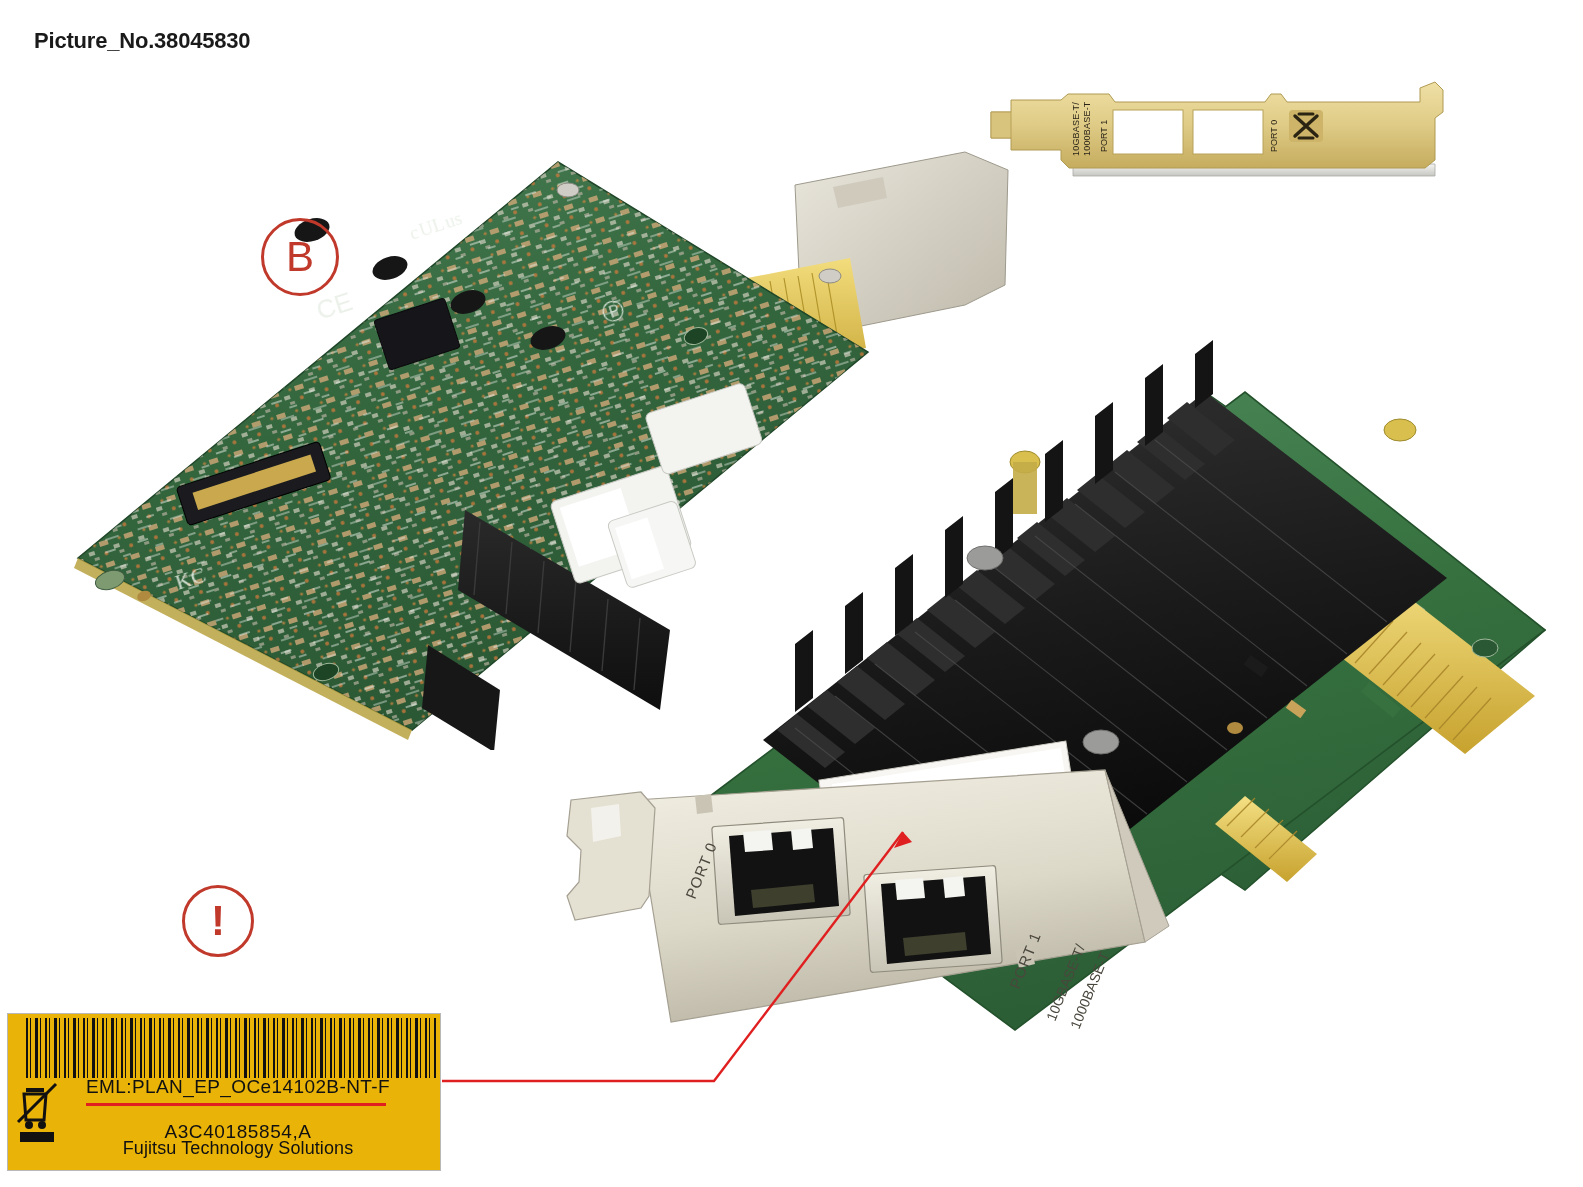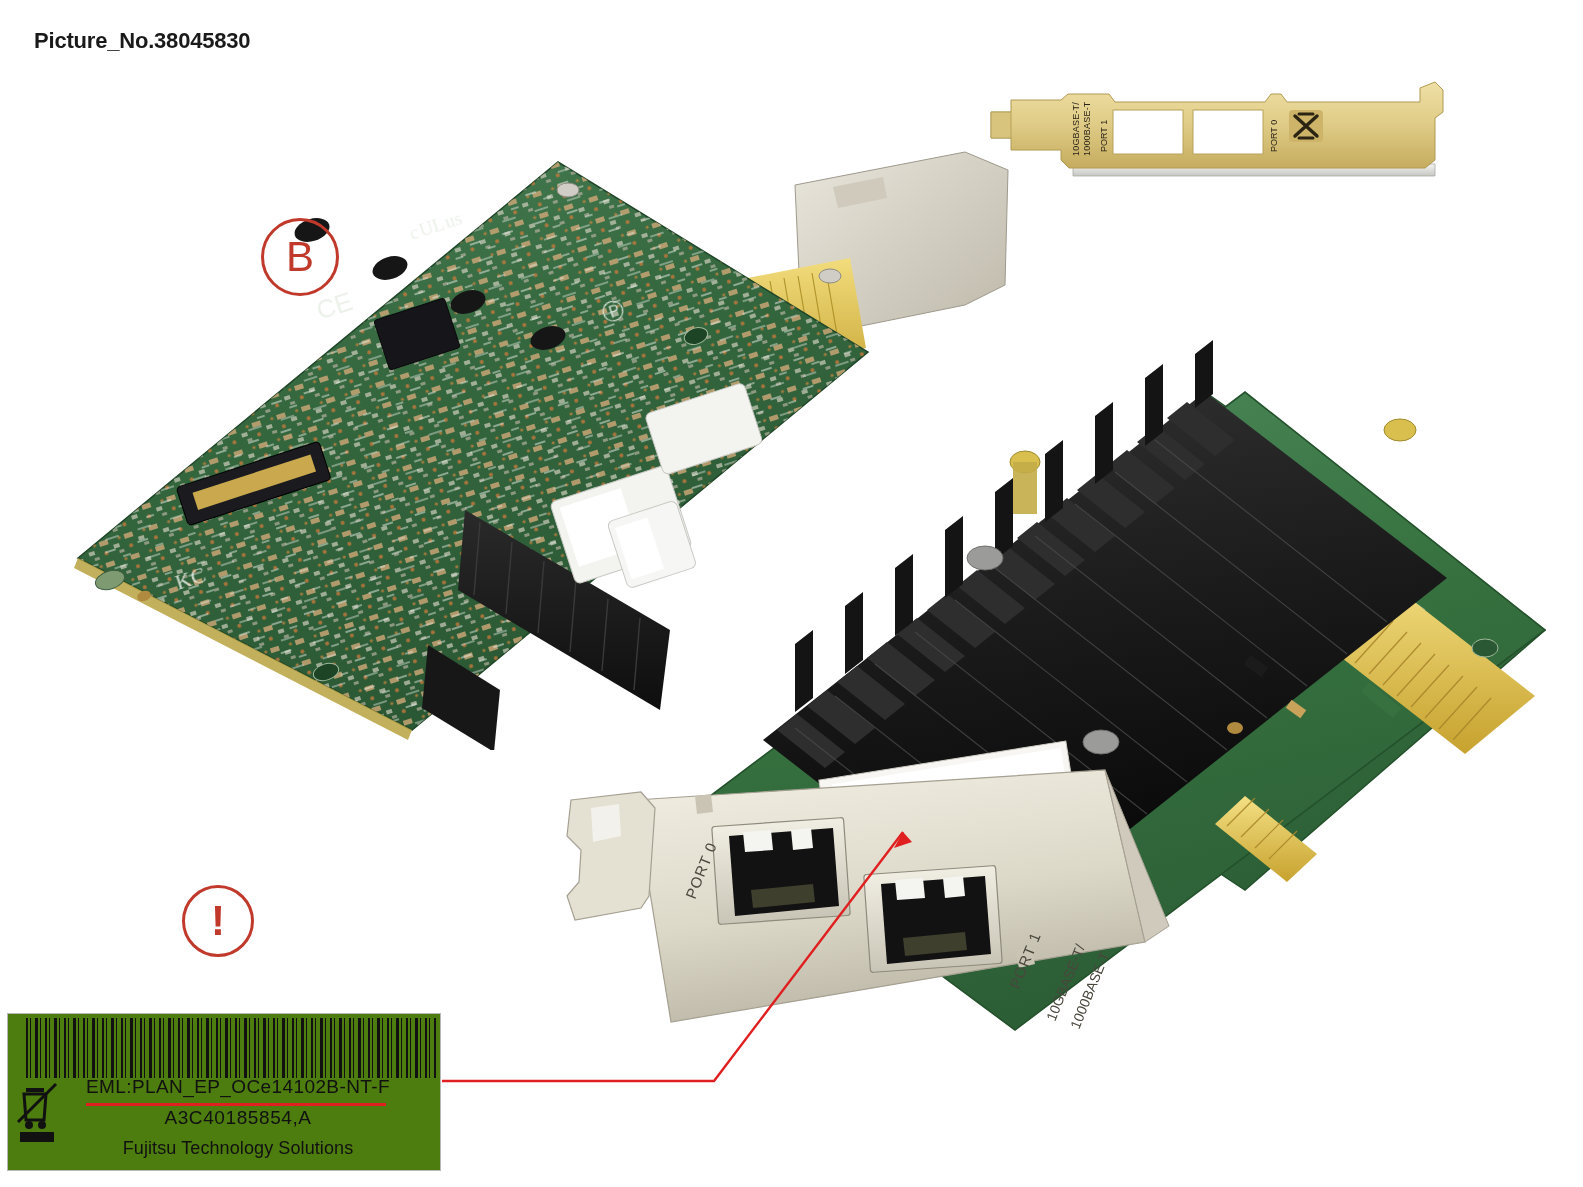--- a/index.html
+++ b/index.html
@@ -64,21 +64,21 @@
     left: 0; top: 0;
     width: 1583px; height: 1187px;
     pointer-events: none;
   }
 
   
   #product-label {
     position: absolute;
     left: 8px; top: 1014px;
     width: 432px; height: 156px;
-    background: #4d7c0f;
+    background: #eab308;
     box-shadow: 0 0 0 1px #b8b8b6;
     overflow: hidden;
   }
   #label-barcode {
     position: absolute;
     left: 18px; top: 4px;
     width: 410px; height: 60px;
   }
   #weee-icon {
     position: absolute;
@@ -99,21 +99,21 @@
     padding-left: 28px;
     box-sizing: border-box;
   }
   #label-underline {
     position: absolute;
     left: 78px; top: 89px;
     width: 300px; height: 3px;
     background: #e02020;
   }
   #label-part {
-    top: 93px;
+    top: 107px;
     font-size: 19px;
     letter-spacing: 0.6px;
     padding-left: 28px;
     box-sizing: border-box;
   }
   #label-company {
     top: 124px;
     font-size: 18px;
     letter-spacing: 0.1px;
     padding-left: 28px;

